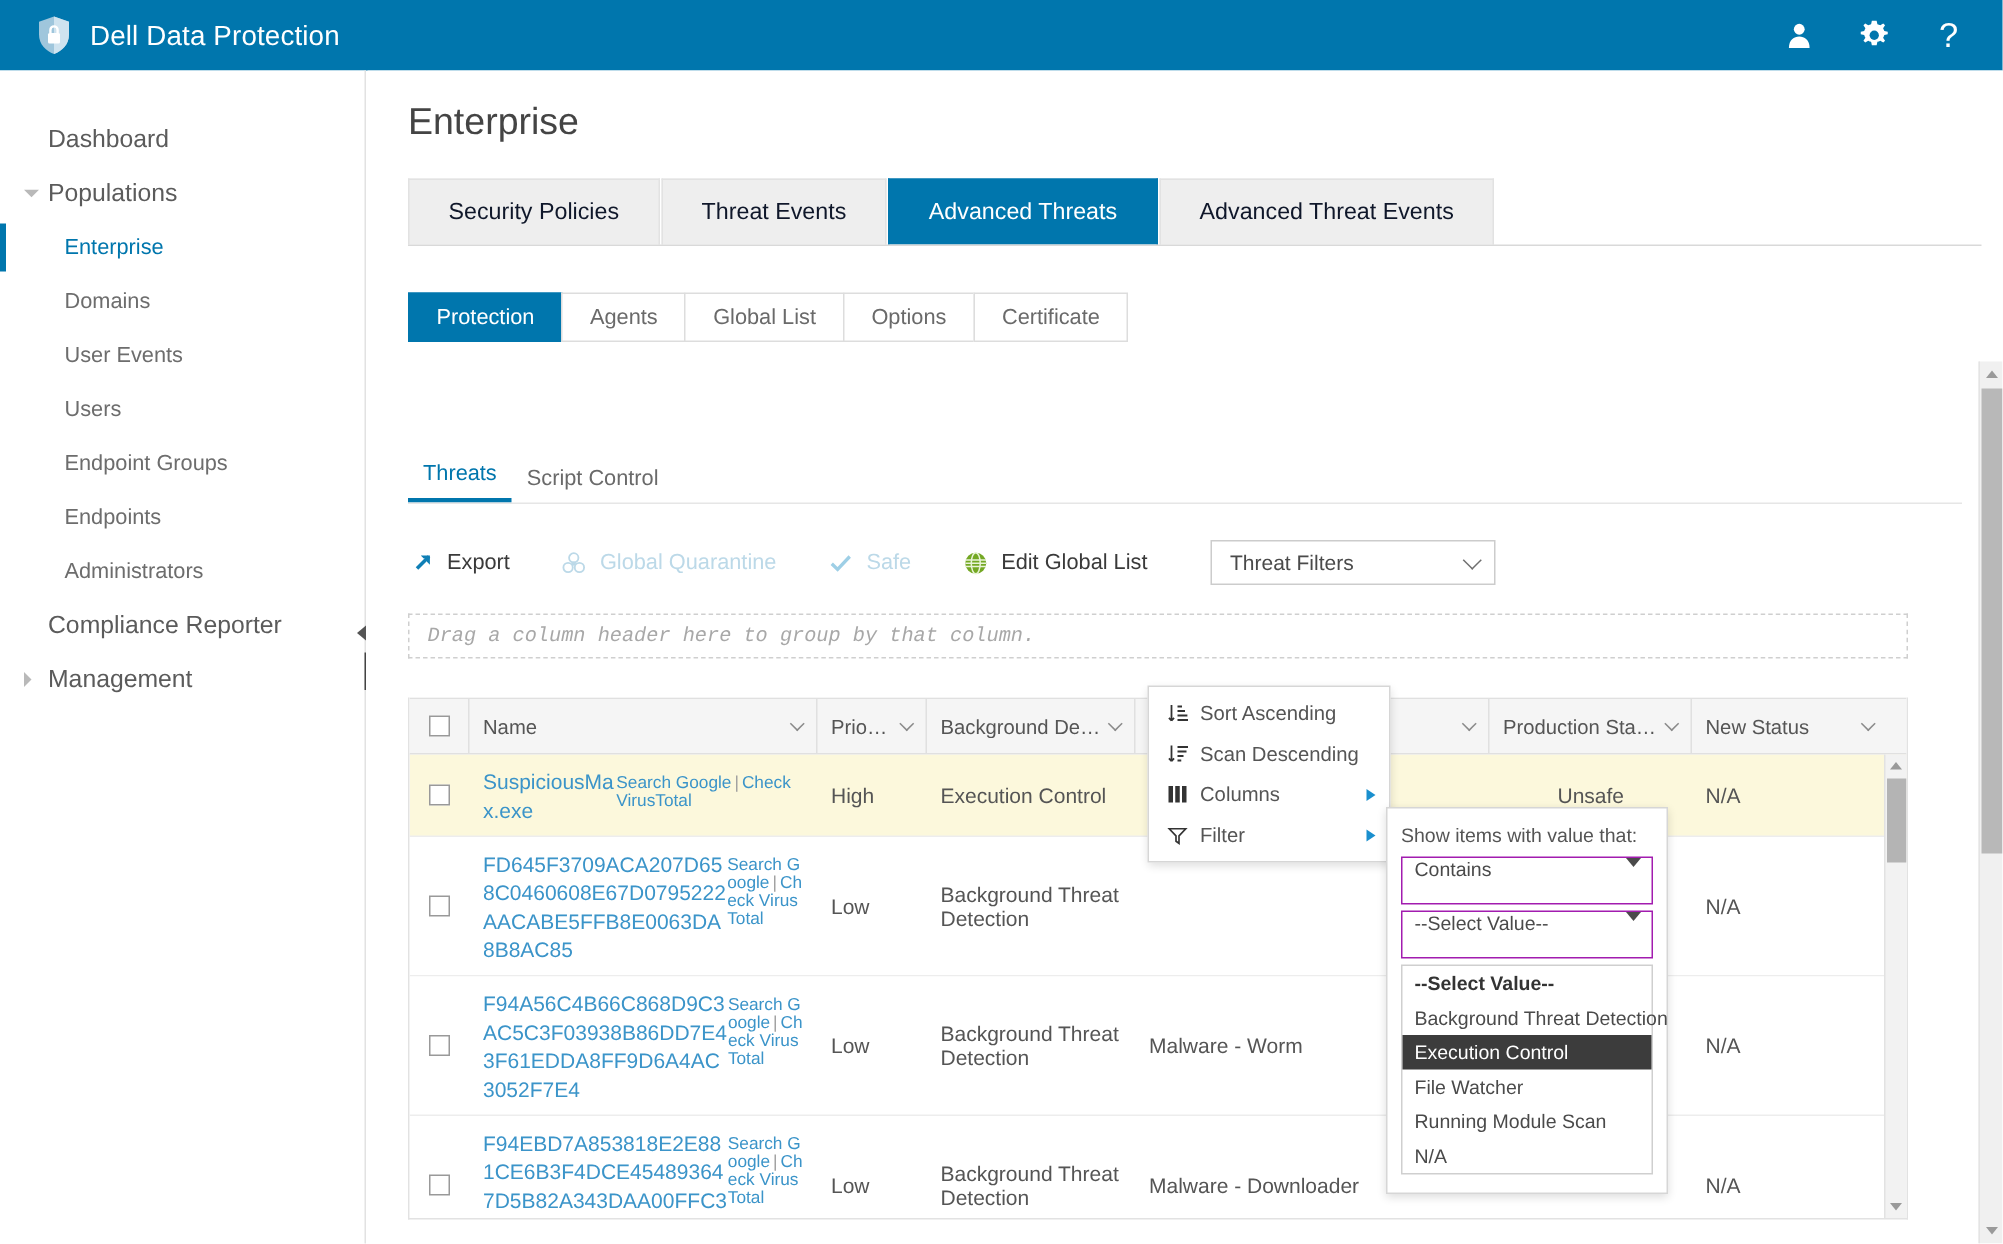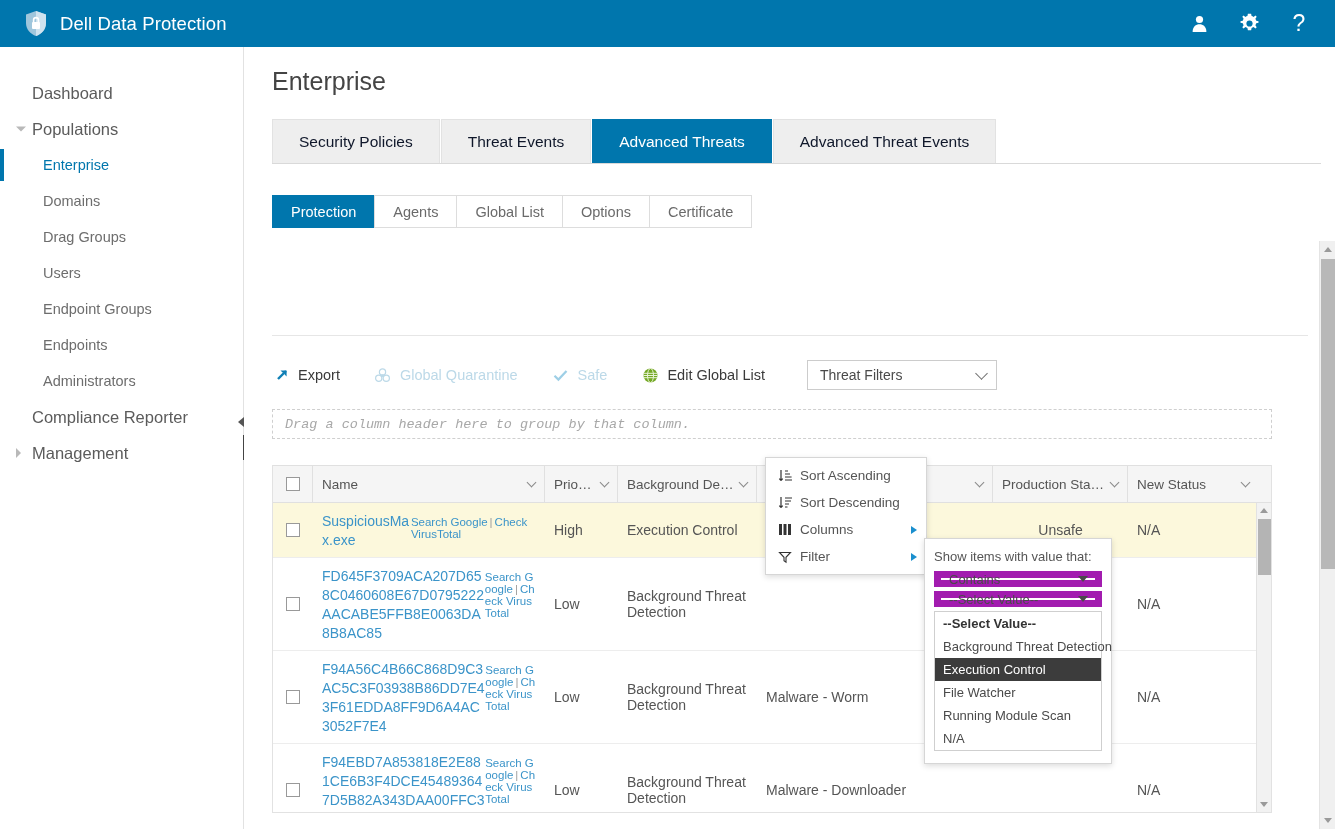--- a/index.html
+++ b/index.html
@@ -269,22 +269,22 @@
 
   
   .filter-pop {
     position: absolute; left: 924px; top: 538px;
     width: 188px; background: #ffffff;
     border: 1px solid #d6d6d6; box-shadow: 0 2px 6px rgba(0,0,0,.14);
     z-index: 50; padding: 10px 9px 12px 9px;
   }
   .fp-label { font-size: 13px; color: #555; margin-bottom: 7px; }
   .fp-select {
-    height: 16px; border: 7px solid #a21caf; background: #fff;
-    display: flex; align-items: center; justify-content: space-between;
+    height: 32px; border: 1px solid #a21caf; background: #fff;
+    display: flex; align-items: flex-start; justify-content: space-between;
     padding: 0 7px 0 8px; font-size: 13px; color: #4a4a4a; cursor: pointer;
     margin-bottom: 4px;
   }
   .dtri { width: 0; height: 0; border-left: 5px solid transparent; border-right: 5px solid transparent; border-top: 6px solid #4a4a4a; }
   .fp-list {
     border: 1px solid #cfcfcf; background: #fff; margin-top: 1px;
   }
   .fp-opt {
     font-size: 13px; color: #4a4a4a; padding: 4px 8px; cursor: pointer; white-space: nowrap;
   }
@@ -333,21 +333,21 @@
     <span class="caret down"></span>
     <span>Populations</span>
   </div>
   <div class="nav-item sub active-sub">
     <span>Enterprise</span>
   </div>
   <div class="nav-item sub">
     <span>Domains</span>
   </div>
   <div class="nav-item sub">
-    <span>Drag Groups</span>
+    <span>User Events</span>
   </div>
   <div class="nav-item sub">
     <span>Users</span>
   </div>
   <div class="nav-item sub">
     <span>Endpoint Groups</span>
   </div>
   <div class="nav-item sub">
     <span>Endpoints</span>
   </div>
@@ -400,20 +400,28 @@
     <div class="sub-tab">
       <span>Options</span>
     </div>
     <div class="sub-tab">
       <span>Certificate</span>
     </div>
   </div>
 
   <div class="panel">
 
+    <div class="mini-tabs">
+      <div class="mini-tab active">
+        <span>Threats</span>
+      </div>
+      <div class="mini-tab">
+        <span>Script Control</span>
+      </div>
+    </div>
     <div class="mini-underline"></div>
 
     <div class="toolbar">
       <div class="tb-btn">
         <span class="tb-ico">
           <svg width="17" height="17" viewBox="0 0 17 17">
             <path d="M5 12 L13 4" stroke="#0f7fb5" stroke-width="2.4" fill="none"></path>
             <path d="M7.5 3.4 H13.6 V9.5 L11.6 7.5 V5.4 H9.5 Z" fill="#0f7fb5"></path>
           </svg>
         </span>
@@ -596,21 +604,21 @@
     </span>
     <span class="clabel">Sort Ascending</span>
   </div>
   <div class="ctx-item">
     <span class="ci">
       <svg width="15" height="15" viewBox="0 0 15 15">
         <path d="M3 2 V12.5 M3 12.5 L1.3 10.6 M3 12.5 L4.7 10.6" stroke="#333" stroke-width="1.2" fill="none"></path>
         <path d="M7 3 H14 M7 6 H13 M7 9 H11 M7 12 H9.5" stroke="#333" stroke-width="1.2"></path>
       </svg>
     </span>
-    <span class="clabel">Sort Descending</span>
+    <span class="clabel">Scan Descending</span>
   </div>
   <div class="ctx-item">
     <span class="ci">
       <svg width="14" height="13" viewBox="0 0 14 13">
         <rect x="1" y="1" width="3" height="11" fill="#333"></rect>
         <rect x="5.5" y="1" width="3" height="11" fill="#333"></rect>
         <rect x="10" y="1" width="3" height="11" fill="#333"></rect>
       </svg>
     </span>
     <span class="clabel">Columns</span>

